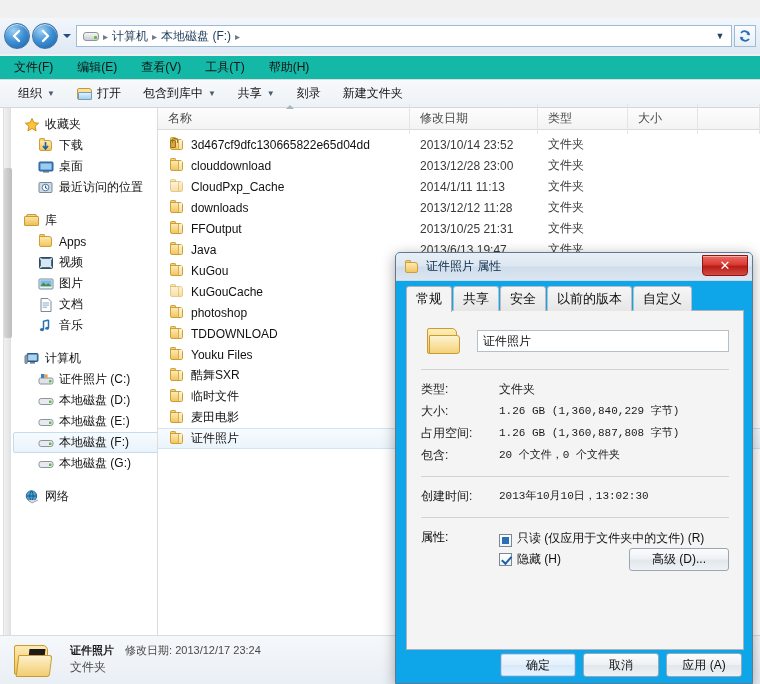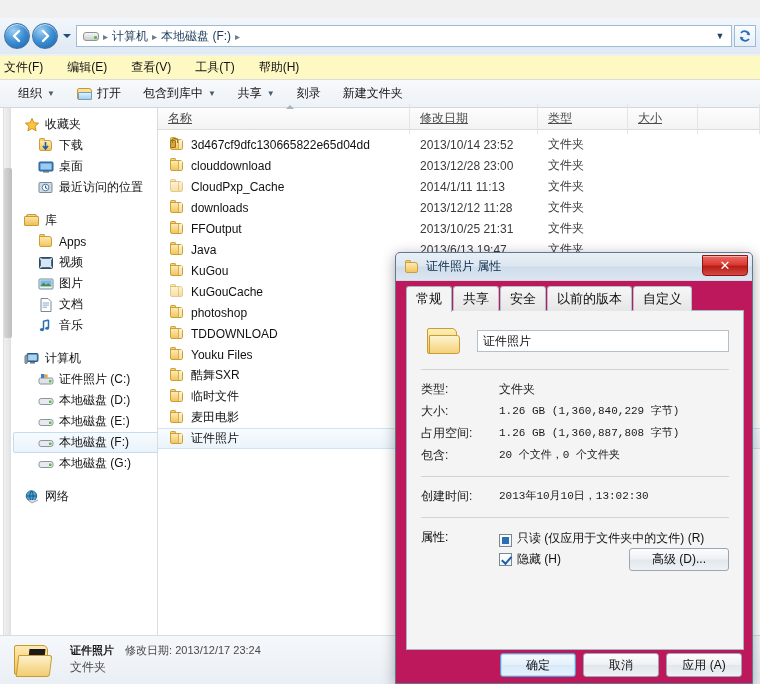--- a/index.html
+++ b/index.html
@@ -69,23 +69,24 @@
   .refreshbtn {
     width: 22px; height: 22px; border: 1px solid #9dbbd4; background: linear-gradient(to bottom,#fbfdff,#e7eff8);
     display:flex; align-items:center; justify-content:center; cursor:pointer;
     flex: 0 0 auto;
   }
 
   
   .menubar {
     position: absolute; left: 0; top: 56px;
     width: 760px; height: 24px;
-    background: #fef9c3;
+    background: #14b8a6;
     border-bottom: 1px solid #dcdcdc;
     display: flex; align-items: center;
+    padding-left: 10px;
   }
   .menuitem { padding: 2px 12px 2px 4px; margin-right: 8px; cursor: pointer; font-size: 12px; color:#111; }
 
   
   .toolbar {
     position: absolute; left: 0; top: 80px;
     width: 760px; height: 28px;
     background: linear-gradient(to bottom,#f7f9fb,#eef2f6);
     border-bottom: 1px solid #cfd8e0;
     display: flex; align-items: center;
@@ -166,21 +167,20 @@
     background: linear-gradient(to bottom,#fdfdfd,#f3f3f3);
     border-bottom: 1px solid #dcdcdc;
     display: flex; align-items: center;
     font-size: 12px; color: #4a4a4a;
   }
   .colhead .col {
     height: 30px; display:flex; align-items:center;
     border-right: 1px solid #e4e4e4;
     padding-left: 10px; cursor: pointer;
     position: relative;
-    text-decoration: underline;
   }
   .col-name { width: 252px; }
   .col-date { width: 128px; }
   .col-type { width: 90px; }
   .col-size { width: 70px; }
   .col-extra { flex: 1 1 auto; border-right: none; }
   .sortmark {
     position:absolute; left: 128px; top: 1px;
     width: 0; height: 0;
     border-left: 4px solid transparent; border-right: 4px solid transparent;
@@ -252,21 +252,21 @@
   .dtext { line-height: 1.45; }
   .dline1 { font-size: 11px; color:#1a1a1a; }
   .dline1 .nm { font-weight: bold; margin-right: 8px; }
   .dline1 .k { color:#4a4a4a; }
   .dline2 { font-size: 12px; color:#4a4a4a; }
 
   
   .dialog {
     position: absolute; left: 395px; top: 252px;
     width: 358px; height: 432px;
-    background: #be185d;
+    background: #0ea5e9;
     border: 1px solid #5e7a91;
     border-radius: 5px 5px 0 0;
     box-shadow: 0 3px 14px rgba(0,0,0,.35);
     overflow: hidden;
   }
   .dlg-titlebar {
     height: 28px;
     background: linear-gradient(to bottom,#e8eff6 0%, #dde7f1 48%, #cfdceb 52%, #dbe6f1 100%);
     display:flex; align-items:center;
     padding: 0 0 0 8px;

